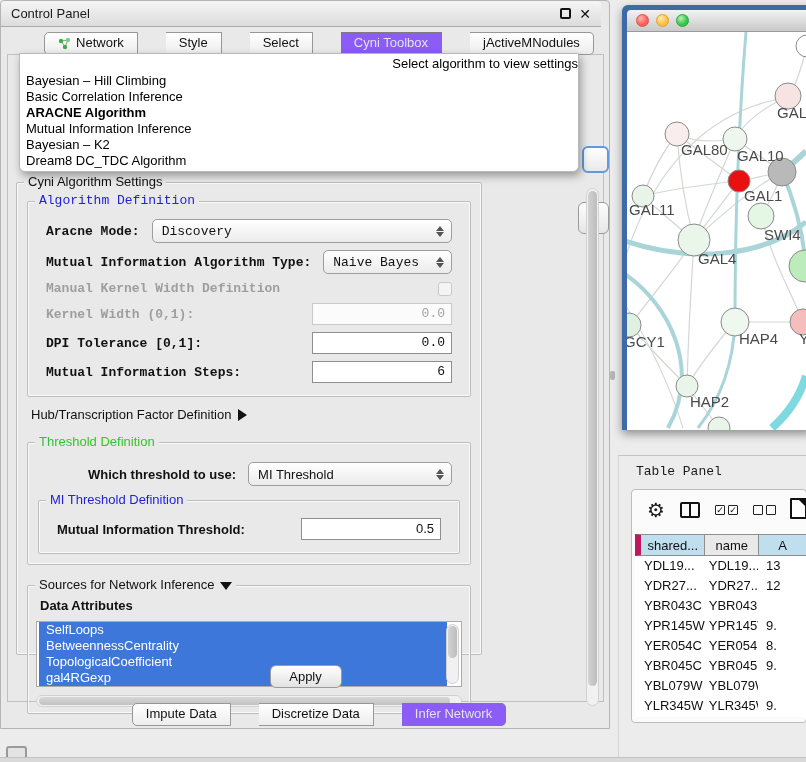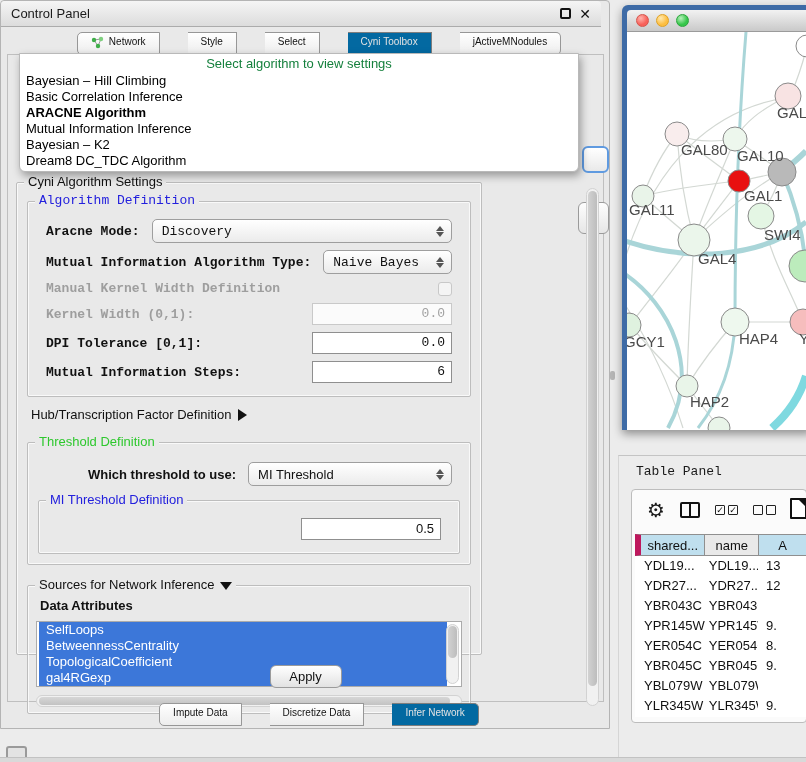--- a/index.html
+++ b/index.html
@@ -14,43 +14,43 @@
     border-radius:4px 4px 0 0; display:flex; align-items:center; padding:0 10px; }
   #cp-titlebar .title { font-size:13px; color:#1a1a1a; }
   .tb-icons { margin-left:auto; display:flex; align-items:center; gap:8px; }
   .float-box { width:11px; height:11px; border:2px solid #111; border-radius:2px; background:transparent; }
   .close-x { font-weight:bold; font-size:14px; color:#111; line-height:1; }
 
   
   .tabbar { position:absolute; display:flex; justify-content:center; z-index:30; left:0; right:0; }
   #top-tabbar { top:31px; }
   #bottom-tabbar { top:702px; }
-  .tab { display:flex; align-items:flex-start; gap:5px; padding:3px 13px 4px;
+  .tab { display:flex; align-items:flex-end; gap:5px; padding:3px 13px 4px;
     background:linear-gradient(#ffffff,#ededed); border:1px solid #979797; border-left:none;
-    font-size:10px; color:#111; height:23px; cursor:default; white-space:nowrap;margin-left:28px; }
+    font-size:13px; color:#111; height:23px; cursor:default; white-space:nowrap;margin-left:28px; }
   .tab:first-child { border-left:1px solid #979797; border-radius:5px 0 0 5px; }
   .tab:last-child { border-radius:0 5px 5px 0; }
-  .tab.selected { background:#0369a1; color:#e3e3e3; border-color:#7d7d7d; }
+  .tab.selected { background:#8b5cf6; color:#e3e3e3; border-color:#7d7d7d; }
   .tab-net-icon svg { display:block; }
 
   
   #content-frame { position:absolute; left:6px; top:53px; width:597px; height:648px;
     border:1px solid #bfbfbf; background:#e9e9e9; }
 
   
   .frag-combo-blue { position:absolute; left:574px; top:91px; width:27px; height:27px;
     border:2px solid #5f9ae0; border-radius:6px; background:linear-gradient(#fff,#e9e9e9); }
   .frag-combo-gray { position:absolute; left:570px; top:147px; width:31px; height:32px;
     border:1px solid #9a9a9a; border-radius:6px; background:linear-gradient(#fdfdfd,#e6e6e6); }
 
   
   #algo-dropdown { position:absolute; left:18px; top:52px; width:560px; height:119px;
     background:#fff; border:1px solid #b9b9b9; border-radius:0 0 6px 6px;
     box-shadow:2px 4px 9px rgba(0,0,0,0.35); z-index:50; padding-top:2px; }
-  #algo-dd-placeholder { text-align:center; color:#15803d; font-size:13px; height:17px; }
+  #algo-dd-placeholder { text-align:right; color:#000000; font-size:13px; height:17px; }
   .dd-item { font-size:13px; padding:0 6px; height:16px; line-height:16px; color:#000; }
   .dd-item.bold { font-weight:bold; }
 
   
   .groupbox { position:relative; border:1px solid #bdbdbd; border-radius:2px;
     box-shadow:inset 0 0 0 1px rgba(255,255,255,0.7); }
   .groupbox > .gb-label { position:absolute; top:-9px; left:7px; background:#e9e9e9;
     padding:0 4px; font-size:13px; line-height:16px; }
   .lbl-blue { color:#2320dd; }
   .lbl-green { color:#2ec82e; }
@@ -261,20 +261,21 @@
             <span>MI Threshold</span>
             <span class="stepper">
                 <i class="up"></i>
                 <i class="dn"></i>
               </span>
           </div>
         </div>
         <div id="mi-thr-group" class="groupbox">
           <span class="gb-label lbl-blue">MI Threshold Definition</span>
           <div class="row">
+            <label>Mutual Information Threshold:</label>
             <span class="tfield">0.5</span>
           </div>
         </div>
       </div>
 
       <div id="sources-group" class="groupbox">
         <span class="gb-label"><span>Sources for Network Inference</span><span class="arrow-down"></span></span>
         <div class="attr-title">Data Attributes</div>
         <div id="attr-list">
 

